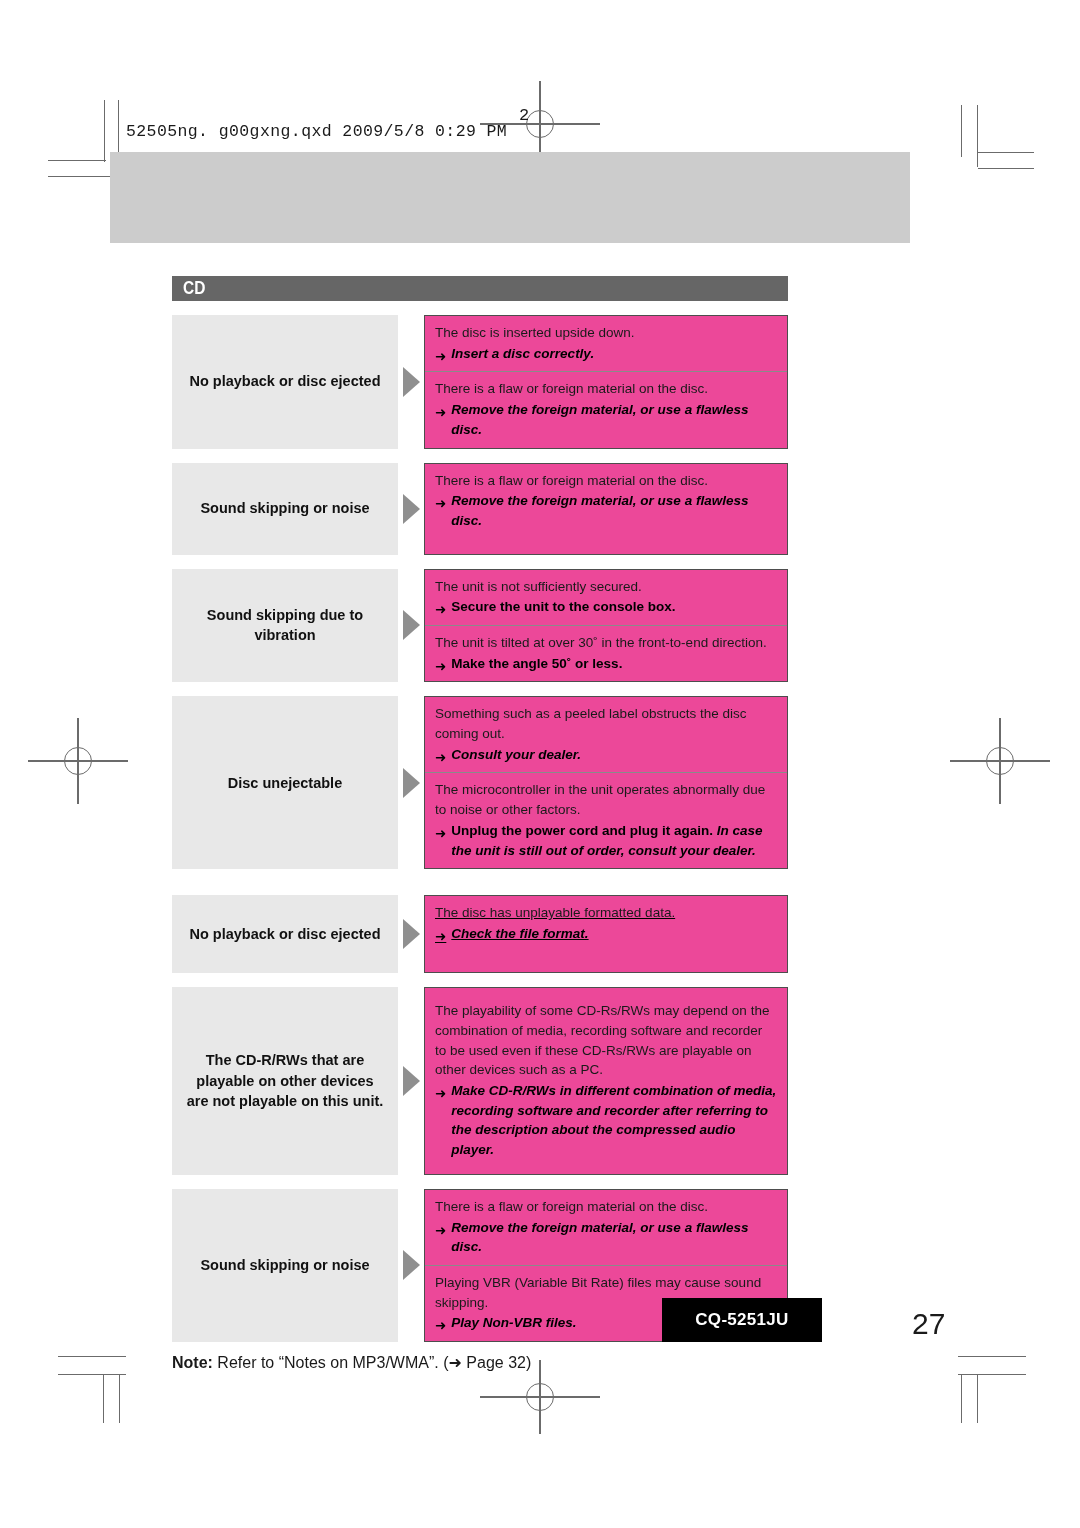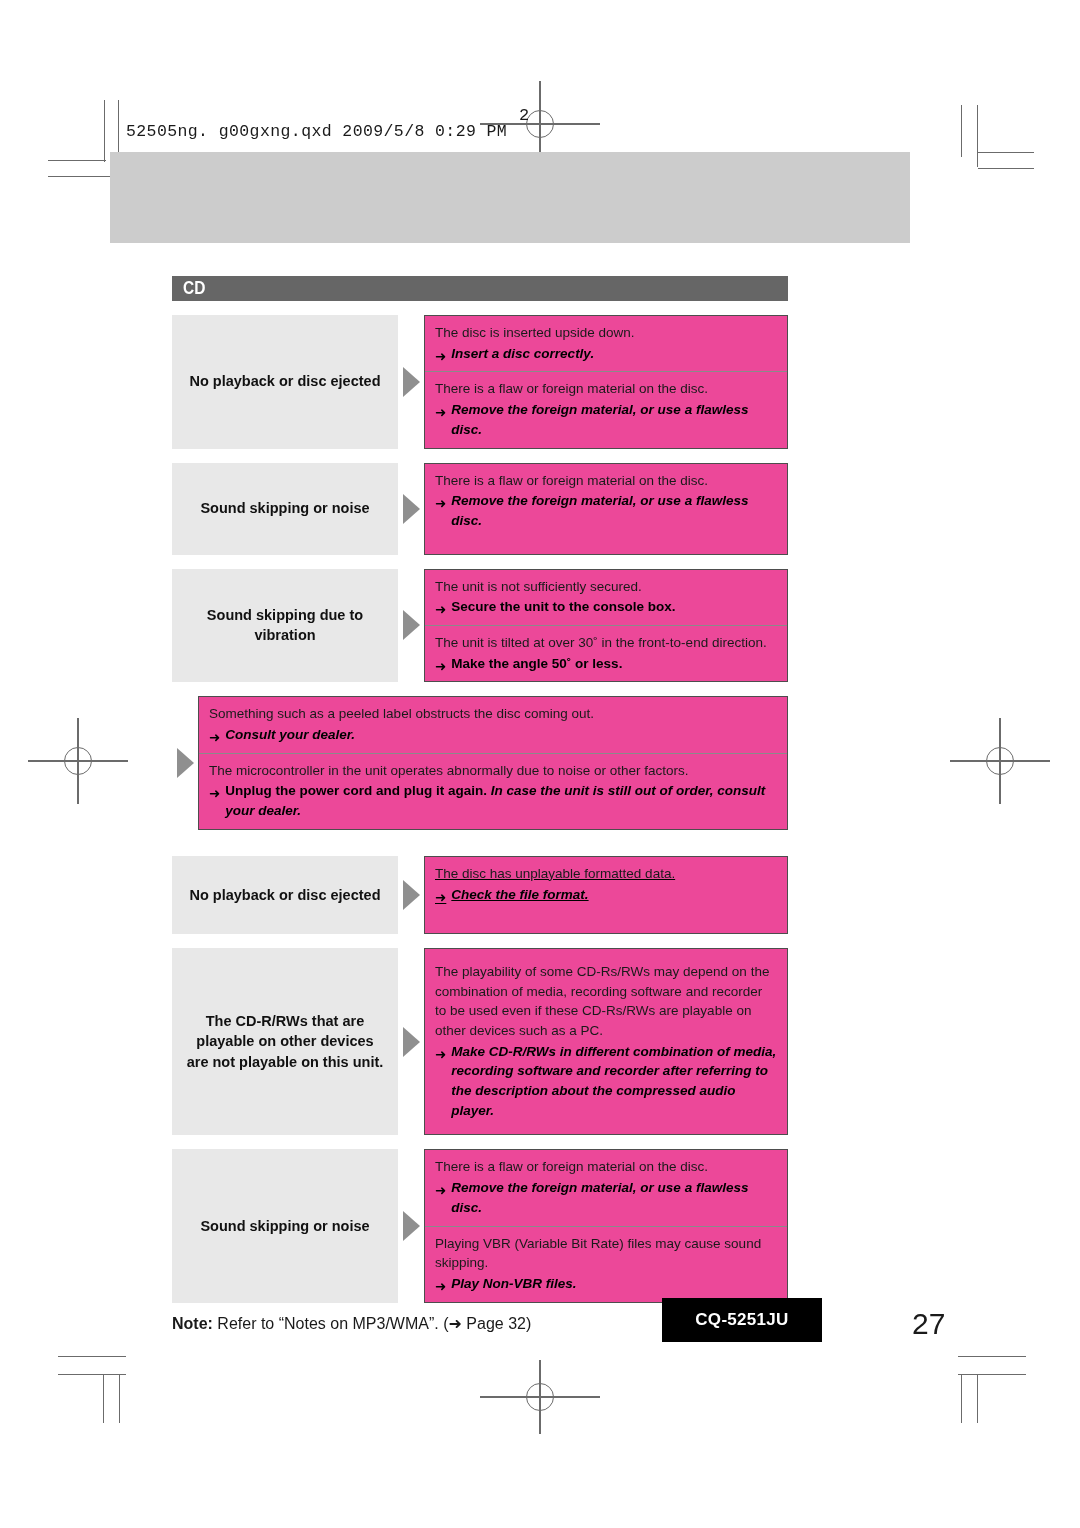--- a/index.html
+++ b/index.html
@@ -334,20 +334,23 @@
           <div class="cause-text">The unit is tilted at over 30˚ in the front-to-end direction.</div>
           <div class="remedy">
             <span class="arrow-glyph">➜</span>
             <span class="remedy-body">Make the angle 50˚ or less.</span>
           </div>
         </div>
       </div>
     </div>
 
     <div class="ts-row">
+      <div class="ts-label">
+        <span>Disc unejectable</span>
+      </div>
       <div class="ts-arrow-cell">
         <div class="ts-tri"></div>
       </div>
       <div class="ts-causes">
         <div class="cause">
           <div class="cause-text">Something such as a peeled label obstructs the disc coming out.</div>
           <div class="remedy">
             <span class="arrow-glyph">➜</span>
             <span class="remedy-body italic">Consult your dealer.</span>
           </div>

